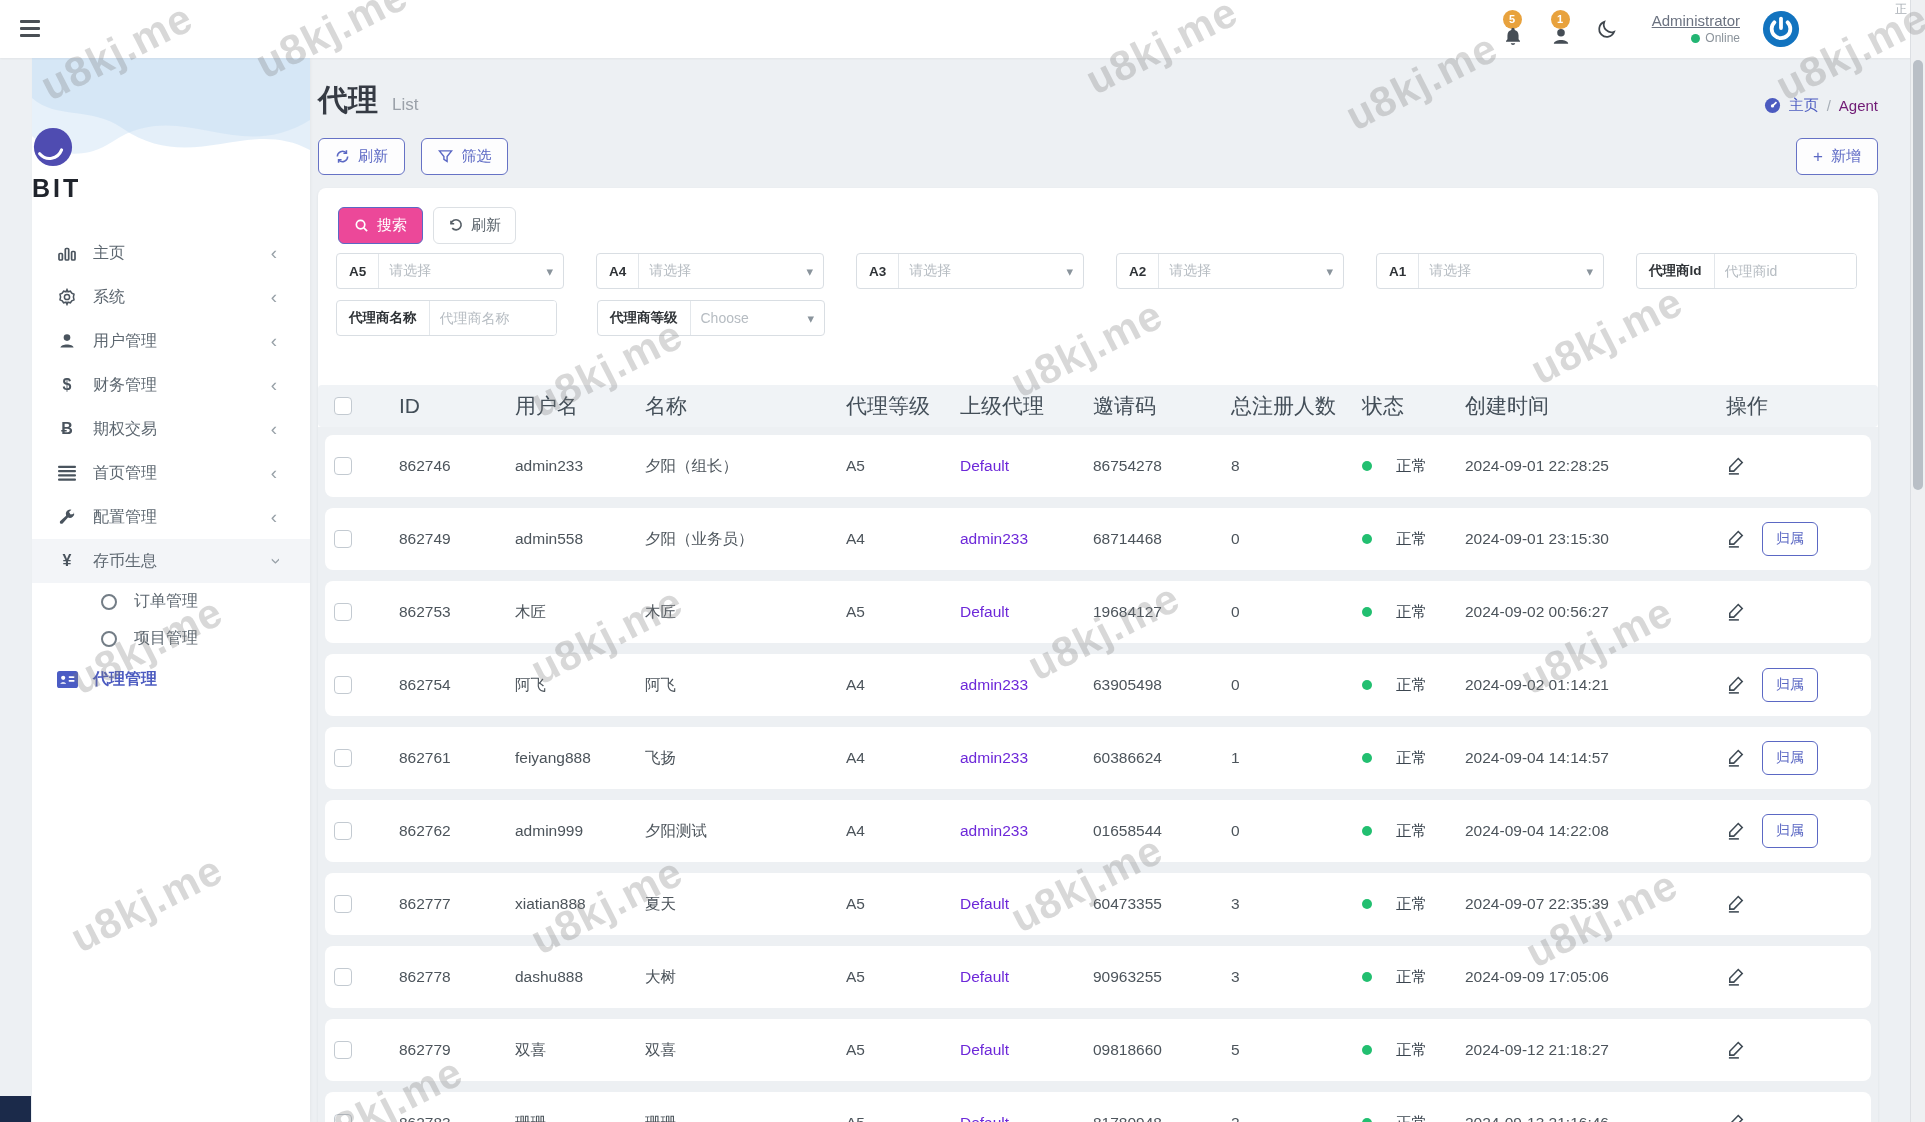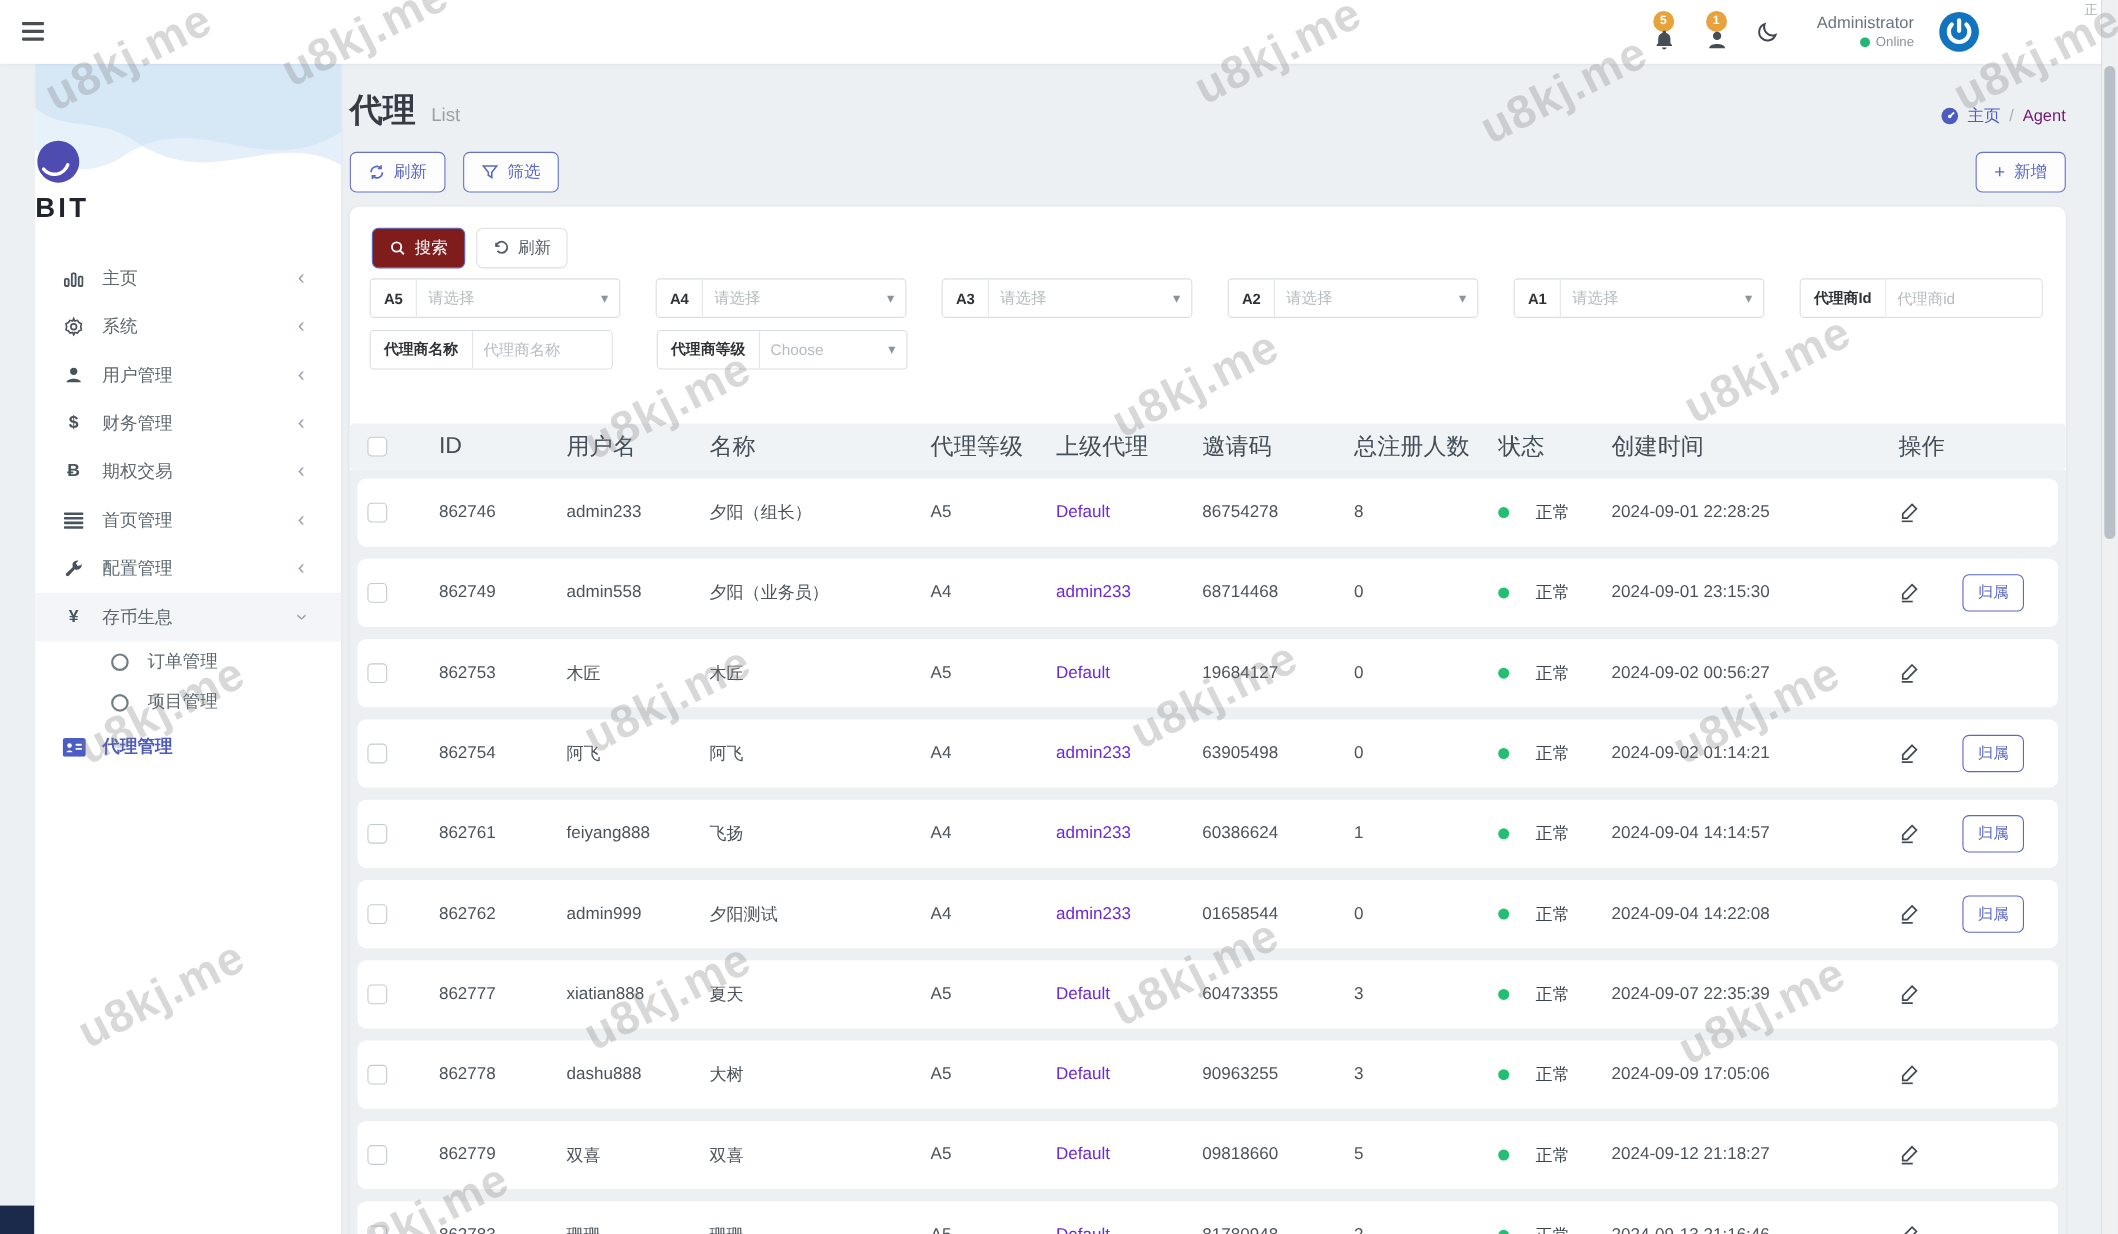--- a/index.html
+++ b/index.html
@@ -12,21 +12,21 @@
     box-shadow:0 1px 2px rgba(0,0,0,.05); z-index:10; }
   .hamburger { position:absolute; left:20px; top:20px; width:20px; height:17px; cursor:pointer; }
   .hamburger span { display:block; width:20px; height:3px; background:#4a4f55; border-radius:1px; margin-bottom:4px; }
   .tb-right { position:absolute; right:125px; top:0; height:58px; display:flex; align-items:center; gap:22px; }
   .icon-badge { position:relative; width:26px; height:34px; cursor:pointer; }
   .icon-badge svg { position:absolute; left:3px; bottom:0; width:20px; height:20px; }
   .badge { position:absolute; top:-2px; left:3px; width:19px; height:19px; border-radius:50%;
     background:#e8a23d; color:#fff; font-size:11px; font-weight:bold; text-align:center; line-height:19px; }
   .moon { width:22px; height:22px; cursor:pointer; }
   .user-block { text-align:right; line-height:1.25; margin-left:12px; }
-  .user-name { font-size:15px; color:#6b7280; }
+  .user-name { font-size:15px; color:#6b7280;text-decoration:underline; }
   .user-status { font-size:12px; color:#8b939b; display:flex; align-items:center; justify-content:flex-end; gap:5px; }
   .gdot { width:9px; height:9px; border-radius:50%; background:#22b573; display:inline-block; }
   .avatar { width:38px; height:38px; border-radius:50%; overflow:hidden; cursor:pointer; }
   .clip-char { position:absolute; right:18px; top:1px; font-size:12px; color:#aab0b6; }
 
   
   .sidebar { position:absolute; left:32px; top:58px; width:278px; bottom:0; background:#fff; z-index:5;
     box-shadow:1px 0 3px rgba(0,0,0,.04); }
   .waves { position:absolute; left:0; top:0; width:278px; height:135px; }
   .logo-wrap { position:absolute; left:0; top:68px; width:278px; text-align:left; }
@@ -60,21 +60,21 @@
   .btn { display:inline-flex; align-items:center; gap:8px; border-radius:6px; font-size:15px;
     cursor:pointer; background:#fdfdfe; }
   .btn svg { width:15px; height:15px; }
   .btn.outline { border:1px solid #6672c5; color:#5b68c4; padding:8px 16px; }
   .head-actions { position:absolute; left:8px; top:80px; right:47px; height:38px; }
   .add-btn { position:absolute; right:0; top:0; }
 
   .card { position:absolute; left:8px; top:130px; width:1560px; height:1000px; background:#fff;
     border-radius:8px; box-shadow:0 1px 3px rgba(30,40,60,.07); }
   .search-row { padding:19px 0 0 20px; display:flex; gap:10px; }
-  .btn.primary { background:#7f1d1d; color:#fff; border:1px solid #5b68c4; padding:8px 15px; }
+  .btn.primary { background:#ec4899; color:#fff; border:1px solid #5b68c4; padding:8px 15px; }
   .btn.plain { border:1px solid #dcе0e4; border:1px solid #dce0e4; color:#555e66; padding:8px 14px; background:#fff; }
 
   .frow { display:flex; margin-left:18px; }
   .frow1 { margin-top:9px; gap:32px; }
   .frow2 { margin-top:11px; gap:40px; }
   .fgroup { display:flex; height:36px; border:1px solid #d9dee3; border-radius:4px; background:#fff; overflow:hidden; }
   .fgroup .flabel { display:flex; align-items:center; padding:0 12px; font-size:13.5px; font-weight:bold; color:#2f3337;
     border-right:1px solid #e3e7eb; white-space:nowrap; }
   .fgroup input { border:none; outline:none; flex:1; min-width:0; padding:0 10px; font-size:14px; color:#4a5158;
     font-family:inherit; }
@@ -91,21 +91,21 @@
   .rows-wrap { background:#edf0f3; padding:8px 7px 20px; display:flex; flex-direction:column; gap:11px; }
   .row { height:62px; background:#fff; border-radius:8px; font-size:15.5px; color:#4c545b; }
   .cb { width:18px; height:18px; border:1.5px solid #c3cad1; border-radius:4px; background:#fff; margin-left:9px; cursor:pointer; }
   .link { color:#6d28d9; cursor:pointer; }
   .st { display:flex; align-items:center; gap:24px; color:#3c4650; }
   .st .gdot { width:10px; height:10px; background:#22bf70; }
   .ops { display:flex; align-items:center; gap:14px; }
   .edit { width:22px; height:22px; cursor:pointer; }
   .edit svg { width:20px; height:20px; }
   .assign { border:1px solid #5b68c4; color:#5b68c4; background:#fff; border-radius:6px; font-size:14px;
-    padding:7px 13px; cursor:pointer; font-family:inherit;margin-left:22px; }
+    padding:7px 13px; cursor:pointer; font-family:inherit; }
 
   
   .corner-box { position:absolute; left:0; bottom:0; width:31px; height:26px; background:#1b2a4a; z-index:20; }
   .vscroll { position:absolute; right:0; top:0; width:15px; height:1122px; background:#eef0f2;
     border-left:1px solid #dcdfe3; z-index:30; }
   .vscroll .thumb { position:absolute; left:2px; right:2px; top:60px; height:430px; background:#b9bfc6; border-radius:6px; }
   .wm { position:absolute; z-index:50; pointer-events:none; color:rgba(125,125,125,.3); font-size:42px;
     font-weight:600; letter-spacing:1px; transform:rotate(-27deg); white-space:nowrap; }
 </style>
 </head>

